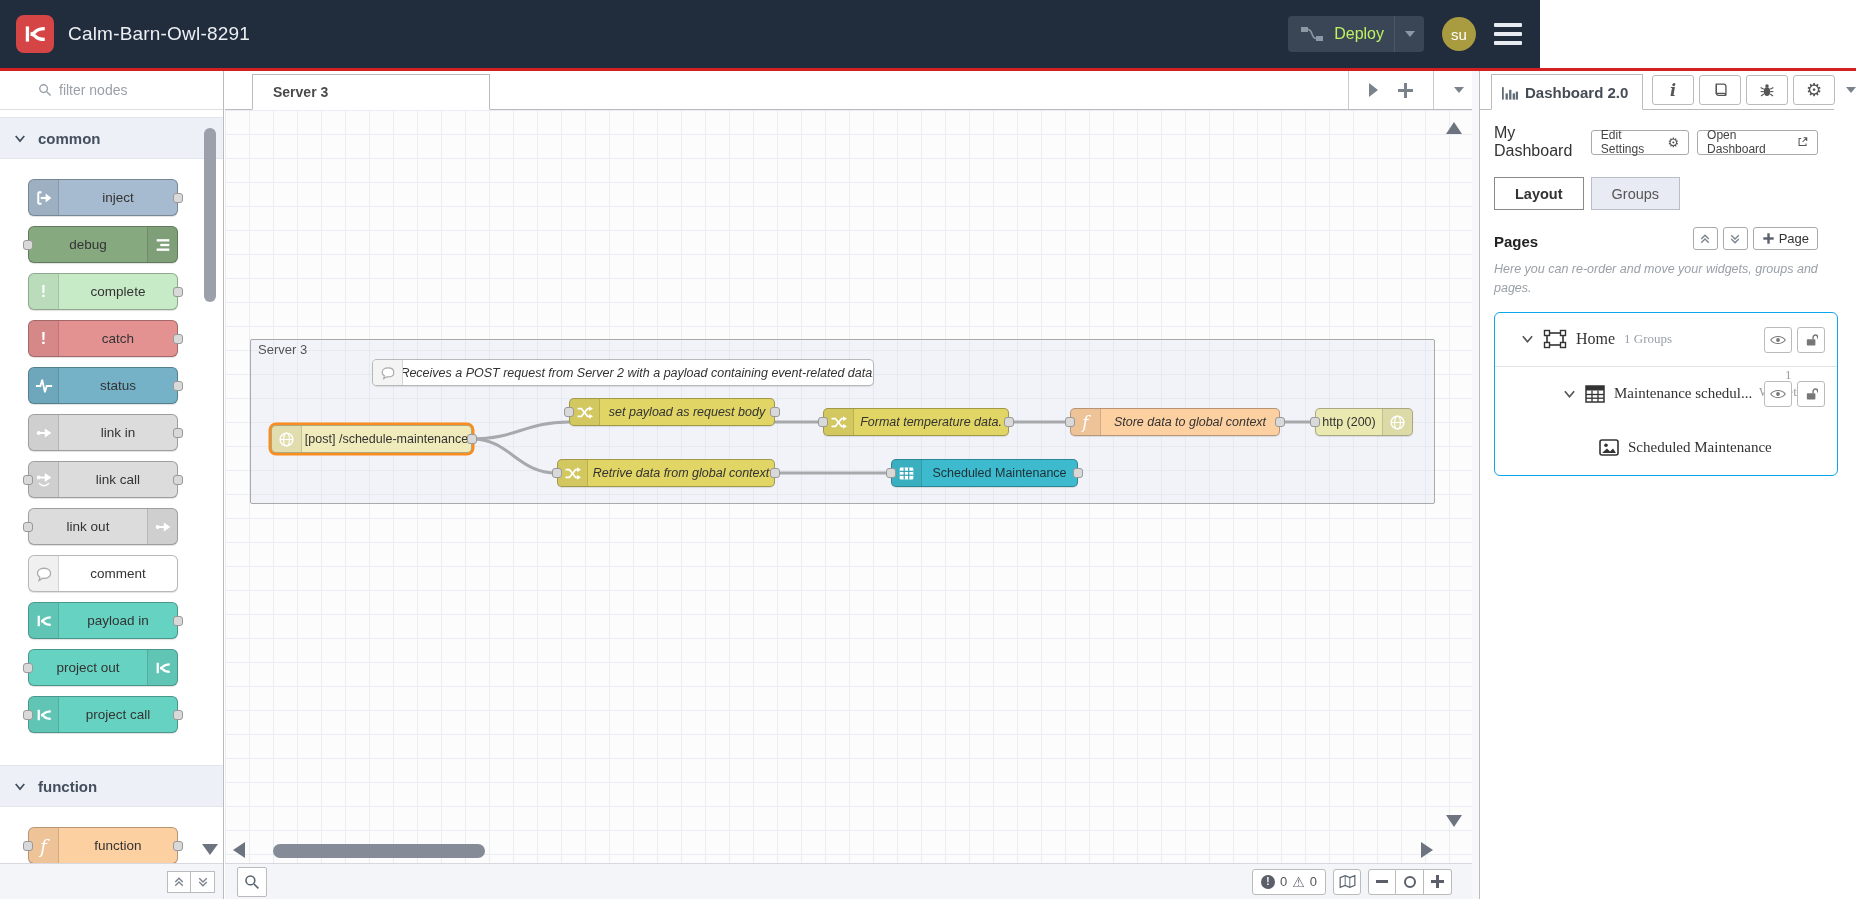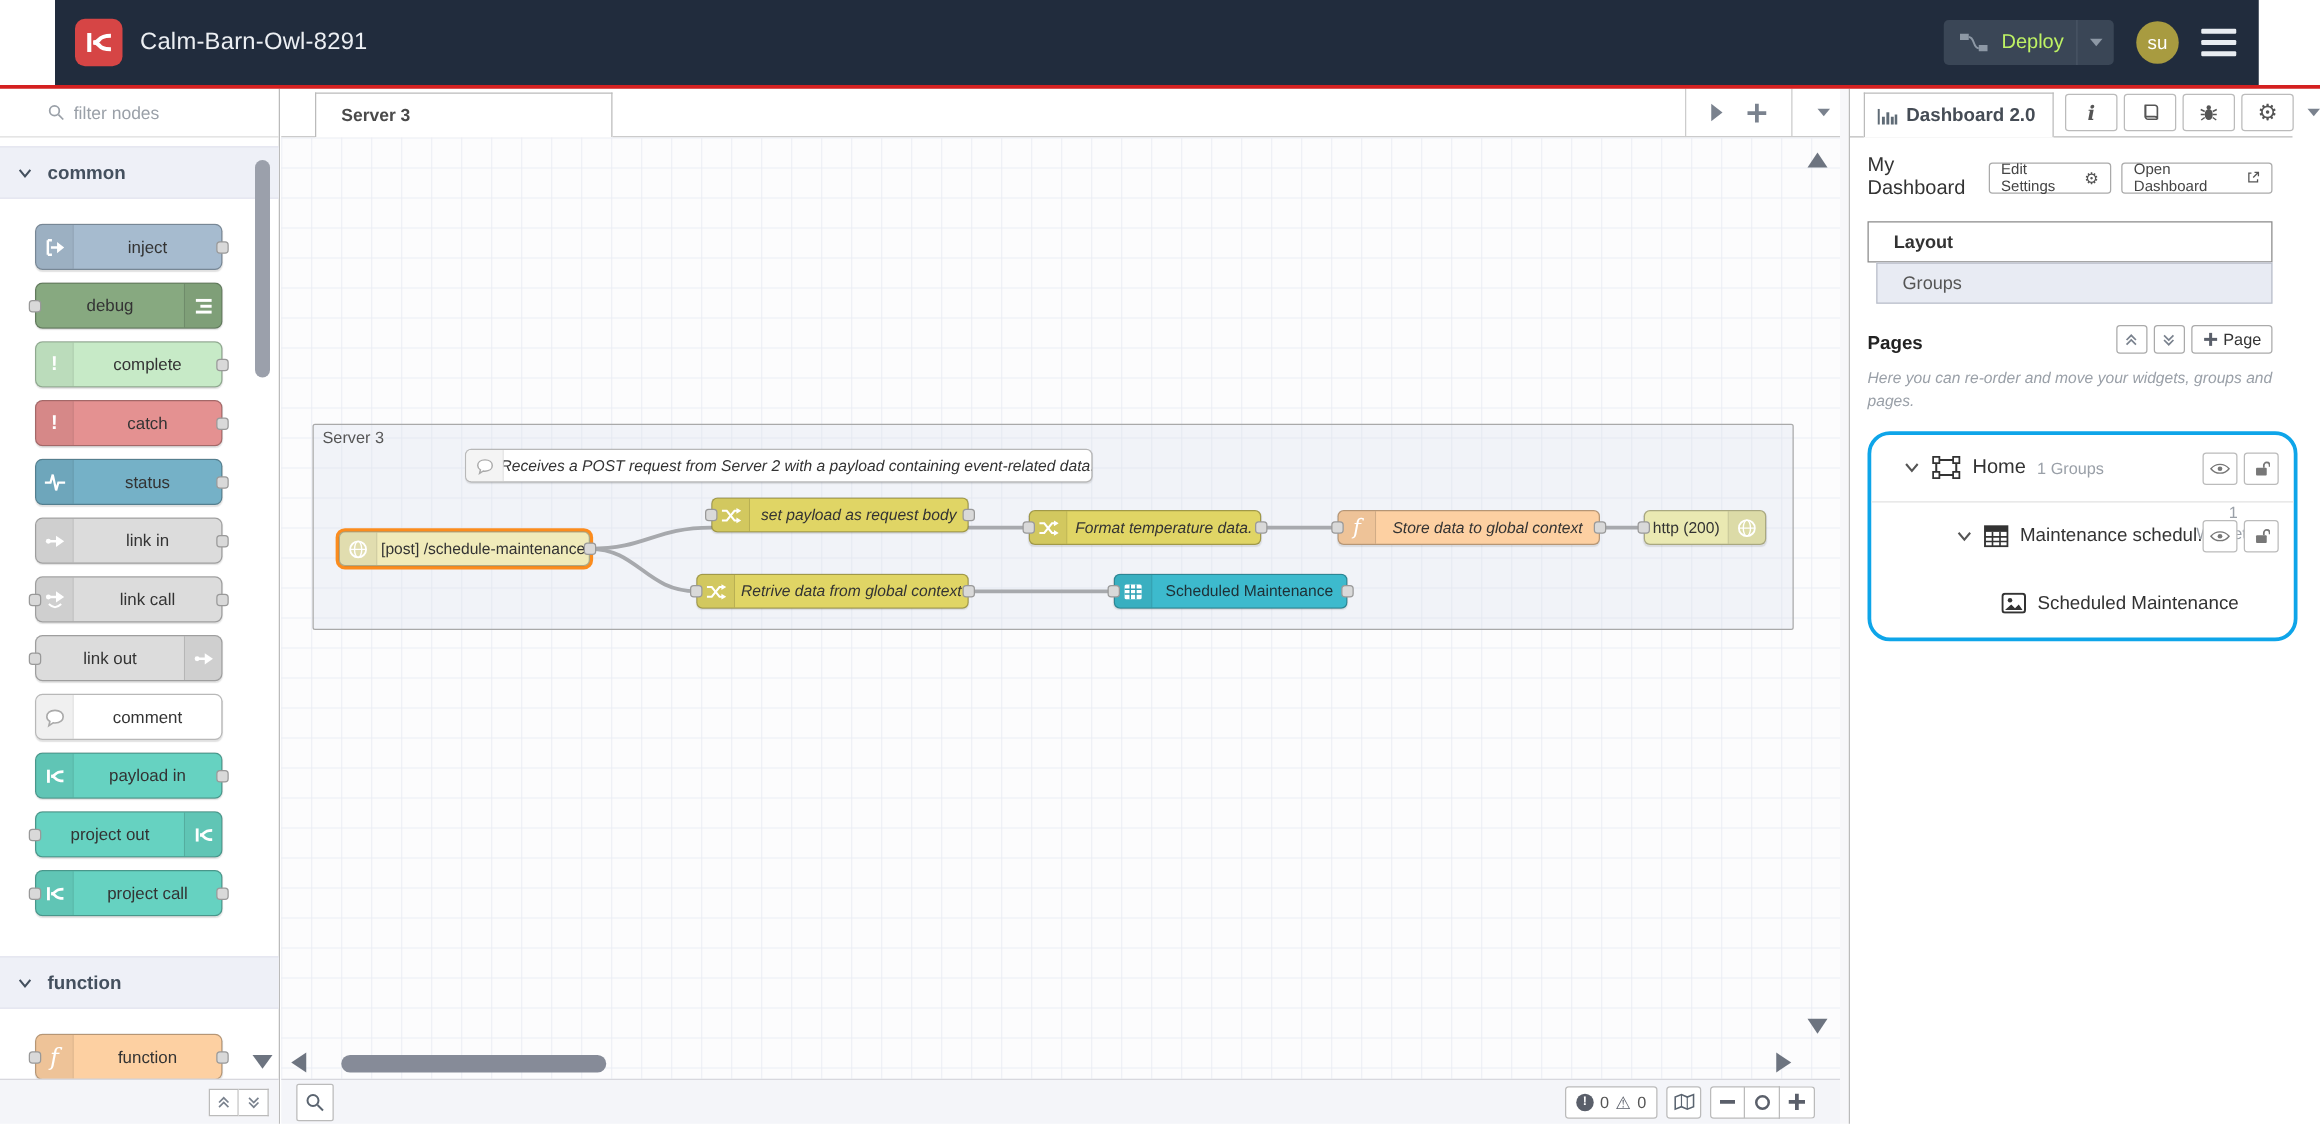--- a/index.html
+++ b/index.html
@@ -1,19 +1,19 @@
 <!DOCTYPE html>
 <html><head>
 <meta charset="utf-8">
 <style>
   * { box-sizing: border-box; margin: 0; padding: 0; }
   html,body { width:1856px; height:899px; overflow:hidden; font-family:"Liberation Sans", sans-serif; background:#fff; }
 
   
-  #header { position:absolute; top:0; left:0; width:1763px; height:68px; background:#212c3d; display:flex; align-items:center;margin-left:44px; }
+  #header { position:absolute; top:0; left:0; width:1540px; height:68px; background:#212c3d; display:flex; align-items:center; }
   #redline { position:absolute; top:68px; left:0; width:1856px; height:3px; background:#d42020; z-index:40; }
   .logo { width:38px; height:38px; background:#d64545; border-radius:8px; margin-left:16px; display:flex; align-items:center; justify-content:center; }
   .app-title { color:#eceff3; font-size:19px; margin-left:14px; letter-spacing:.2px; }
   .header-right { margin-left:auto; display:flex; align-items:center; gap:18px; margin-right:18px; }
   .deploy-btn { display:flex; align-items:center; background:#3a4656; border-radius:4px; height:36px; padding:0 0 0 12px; }
   .deploy-btn .dlabel { color:#bef264; font-size:16px; margin:0 10px 0 10px; }
   .deploy-caret { width:30px; height:36px; border-left:1px solid #4a5666; display:flex; align-items:center; justify-content:center; }
   .tri-down { width:0; height:0; border-left:5px solid transparent; border-right:5px solid transparent; border-top:6px solid #8d98a5; }
   .avatar { width:34px; height:34px; border-radius:50%; background:#a89b40; color:#fff; font-size:15px; display:flex; align-items:center; justify-content:center; }
   .hamburger { display:flex; flex-direction:column; gap:5px; cursor:pointer; }
@@ -107,31 +107,31 @@
   .sb-tab { position:absolute; left:11px; bottom:-1px; height:36px; width:152px; background:#fff; border:1px solid #bbb; border-bottom:1px solid #fff; display:flex; align-items:center; gap:7px; padding-left:10px; font-size:15px; font-weight:bold; color:#454c55; }
   .sb-iconrow { position:absolute; left:172px; top:4px; display:flex; align-items:center; gap:5px; }
   .icon-btn { width:42px; height:30px; background:#fff; border:1px solid #bbb; border-radius:3px; display:flex; align-items:center; justify-content:center; color:#555; }
   .info-i { font-family:"DejaVu Serif", serif; font-weight:bold; font-size:16px; color:#555; font-style:italic; }
   .gear-g { font-size:18px; color:#555; line-height:1; }
   .sb-content { padding:14px 16px 0 14px; }
   .mydash-row { display:flex; align-items:center; }
   .mydash-title { font-size:16px; color:#333; }
   .mini-btn { display:flex; align-items:center; gap:5px; border:1px solid #aaa; border-radius:3px; background:#fff; height:25px; padding:0 9px; font-size:12px; color:#444; margin-left:8px; }
   .mini-btn:first-of-type { margin-left:auto; }
-  .ltabs { display:flex; margin-top:17px;flex-direction:column; }
+  .ltabs { display:flex; margin-top:17px; }
   .ltab { height:33px; display:flex; align-items:center; padding:0 20px; font-size:14.5px; }
   .ltab.active { border:1px solid #8a8a8a; background:#fff; font-weight:bold; color:#333; }
   .ltab.inactive { border:1px solid #b9bdc9; background:#e8ebf3; color:#555; margin-left:7px; }
   .pages-row { display:flex; align-items:flex-end; margin-top:17px; }
   .pages-title { font-size:15px; font-weight:bold; color:#222; }
   .pg-btn { width:25px; height:23px; border:1px solid #aaa; border-radius:3px; background:#fff; display:flex; align-items:center; justify-content:center; margin-left:5px; }
   .pg-btn.first { margin-left:auto; }
   .addpage-btn { display:flex; align-items:center; gap:4px; height:23px; border:1px solid #aaa; border-radius:3px; background:#fff; padding:0 8px; font-size:13px; color:#333; margin-left:5px; }
   .help-text { margin-top:10px; font-size:12.5px; font-style:italic; color:#9aa0a8; line-height:1.55; width:330px; }
-  .tree-card { margin-top:13px; border:3px solid #0ea5e9; border-radius:18px; background:#fff; width:344px; }
+  .tree-card { margin-top:13px; border:1px solid #0ea5e9; border-radius:6px; background:#fff; width:344px;font-family:Liberation Serif, serif; }
   .tree-row { position:relative; height:54px; display:flex; align-items:center; padding:0 12px; }
   .tree-row.r1 { border-bottom:1px solid #e2e2e2; }
   .tree-row .lbl-lg { font-size:16px; color:#333; margin-left:9px; }
   .tree-row .lbl-md { font-size:15px; color:#333; margin-left:9px; }
   .tree-row .meta { font-size:13px; color:#9aa0a8; margin-left:9px; }
   .tree-row.r1 { padding-left:26px; }
   .tree-row.r2 { padding-left:68px; }
   .tree-row.r3 { padding-left:104px; }
   .row-btns { position:absolute; right:12px; top:14px; display:flex; gap:5px; z-index:2; }
   .row-btn { width:28px; height:26px; border:1px solid #bbb; border-radius:3px; background:#fff; display:flex; align-items:center; justify-content:center; }

